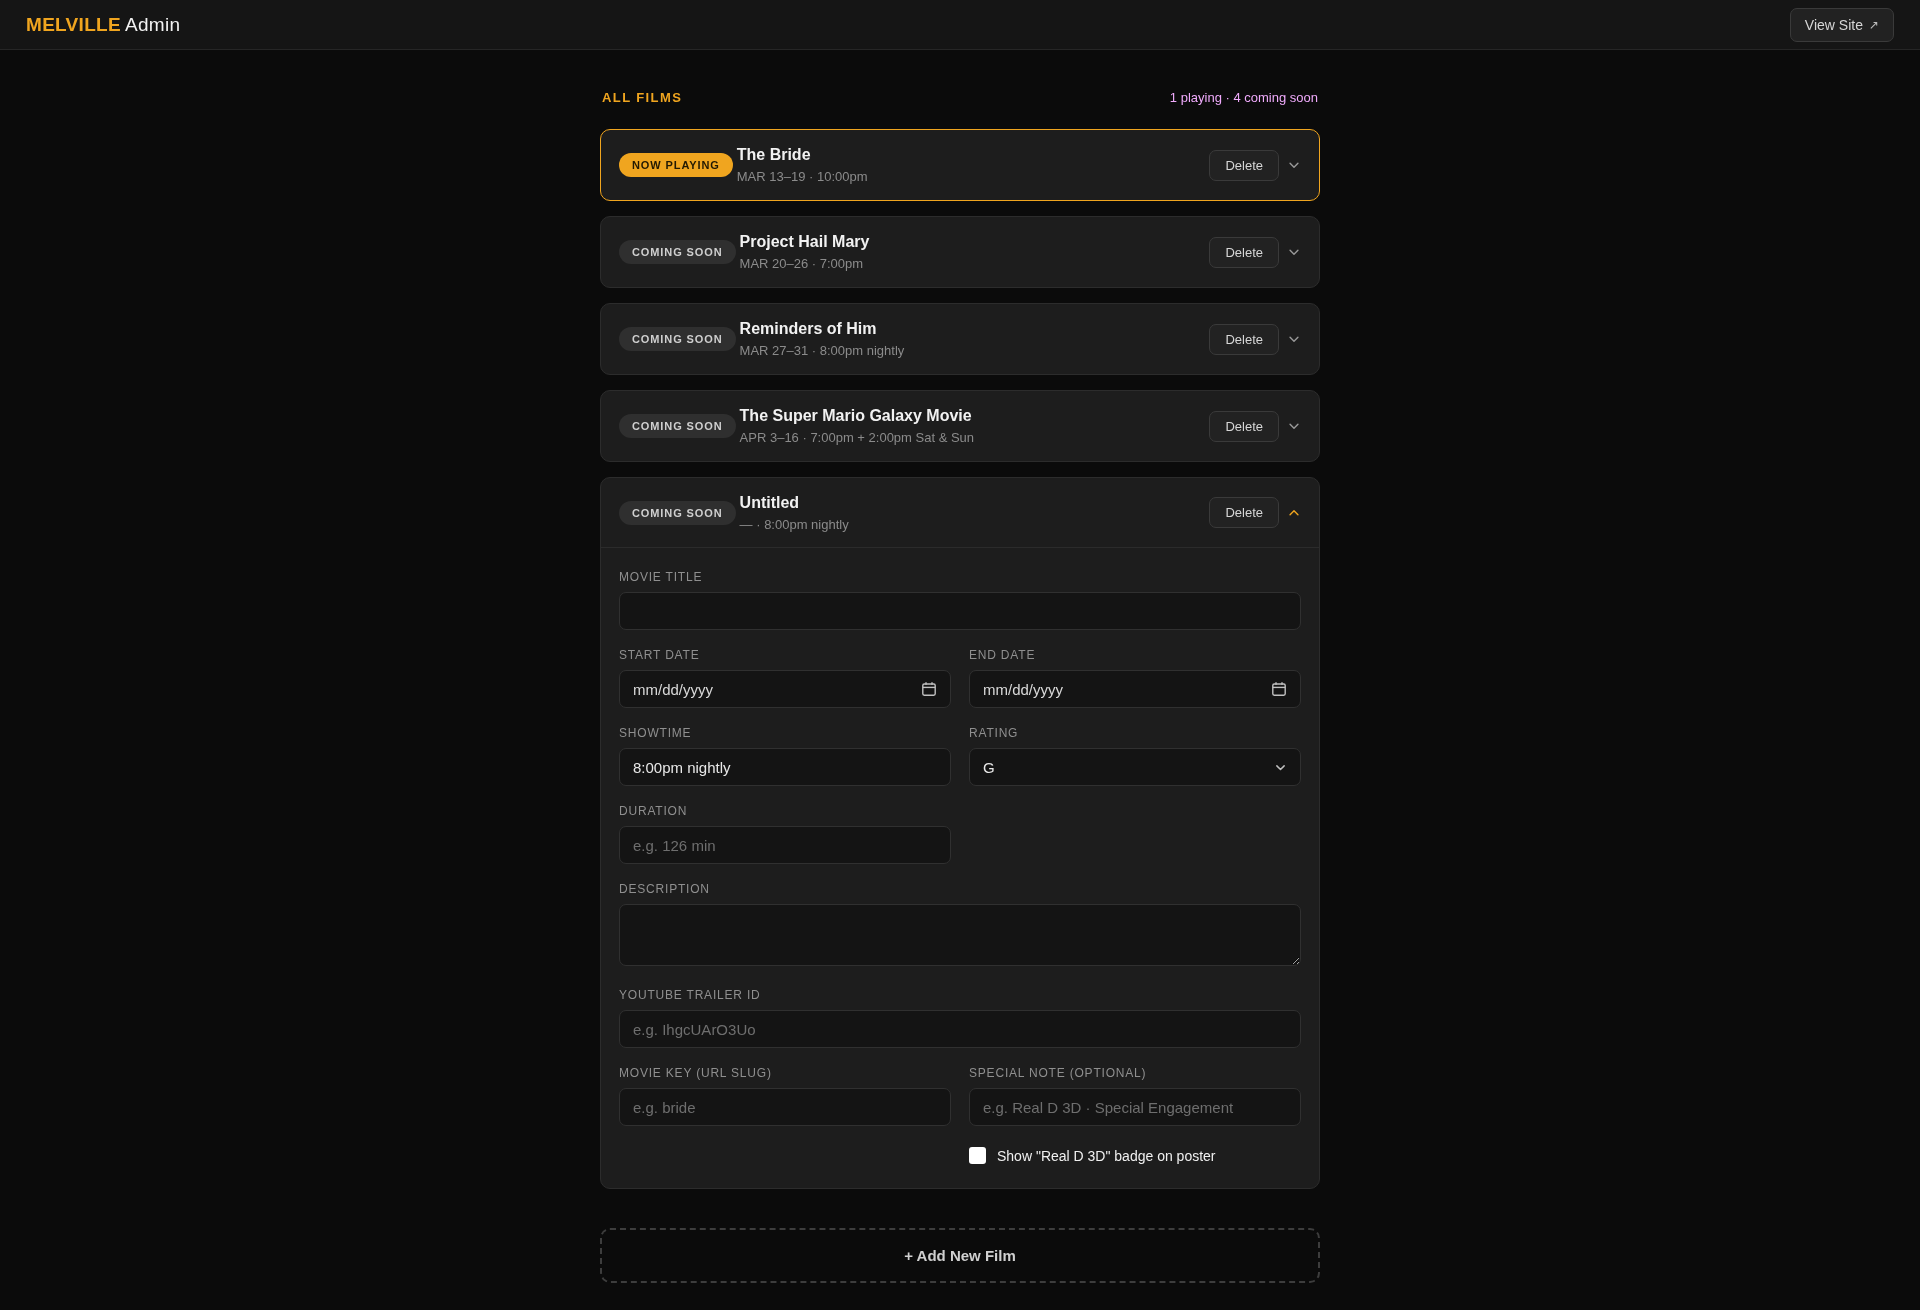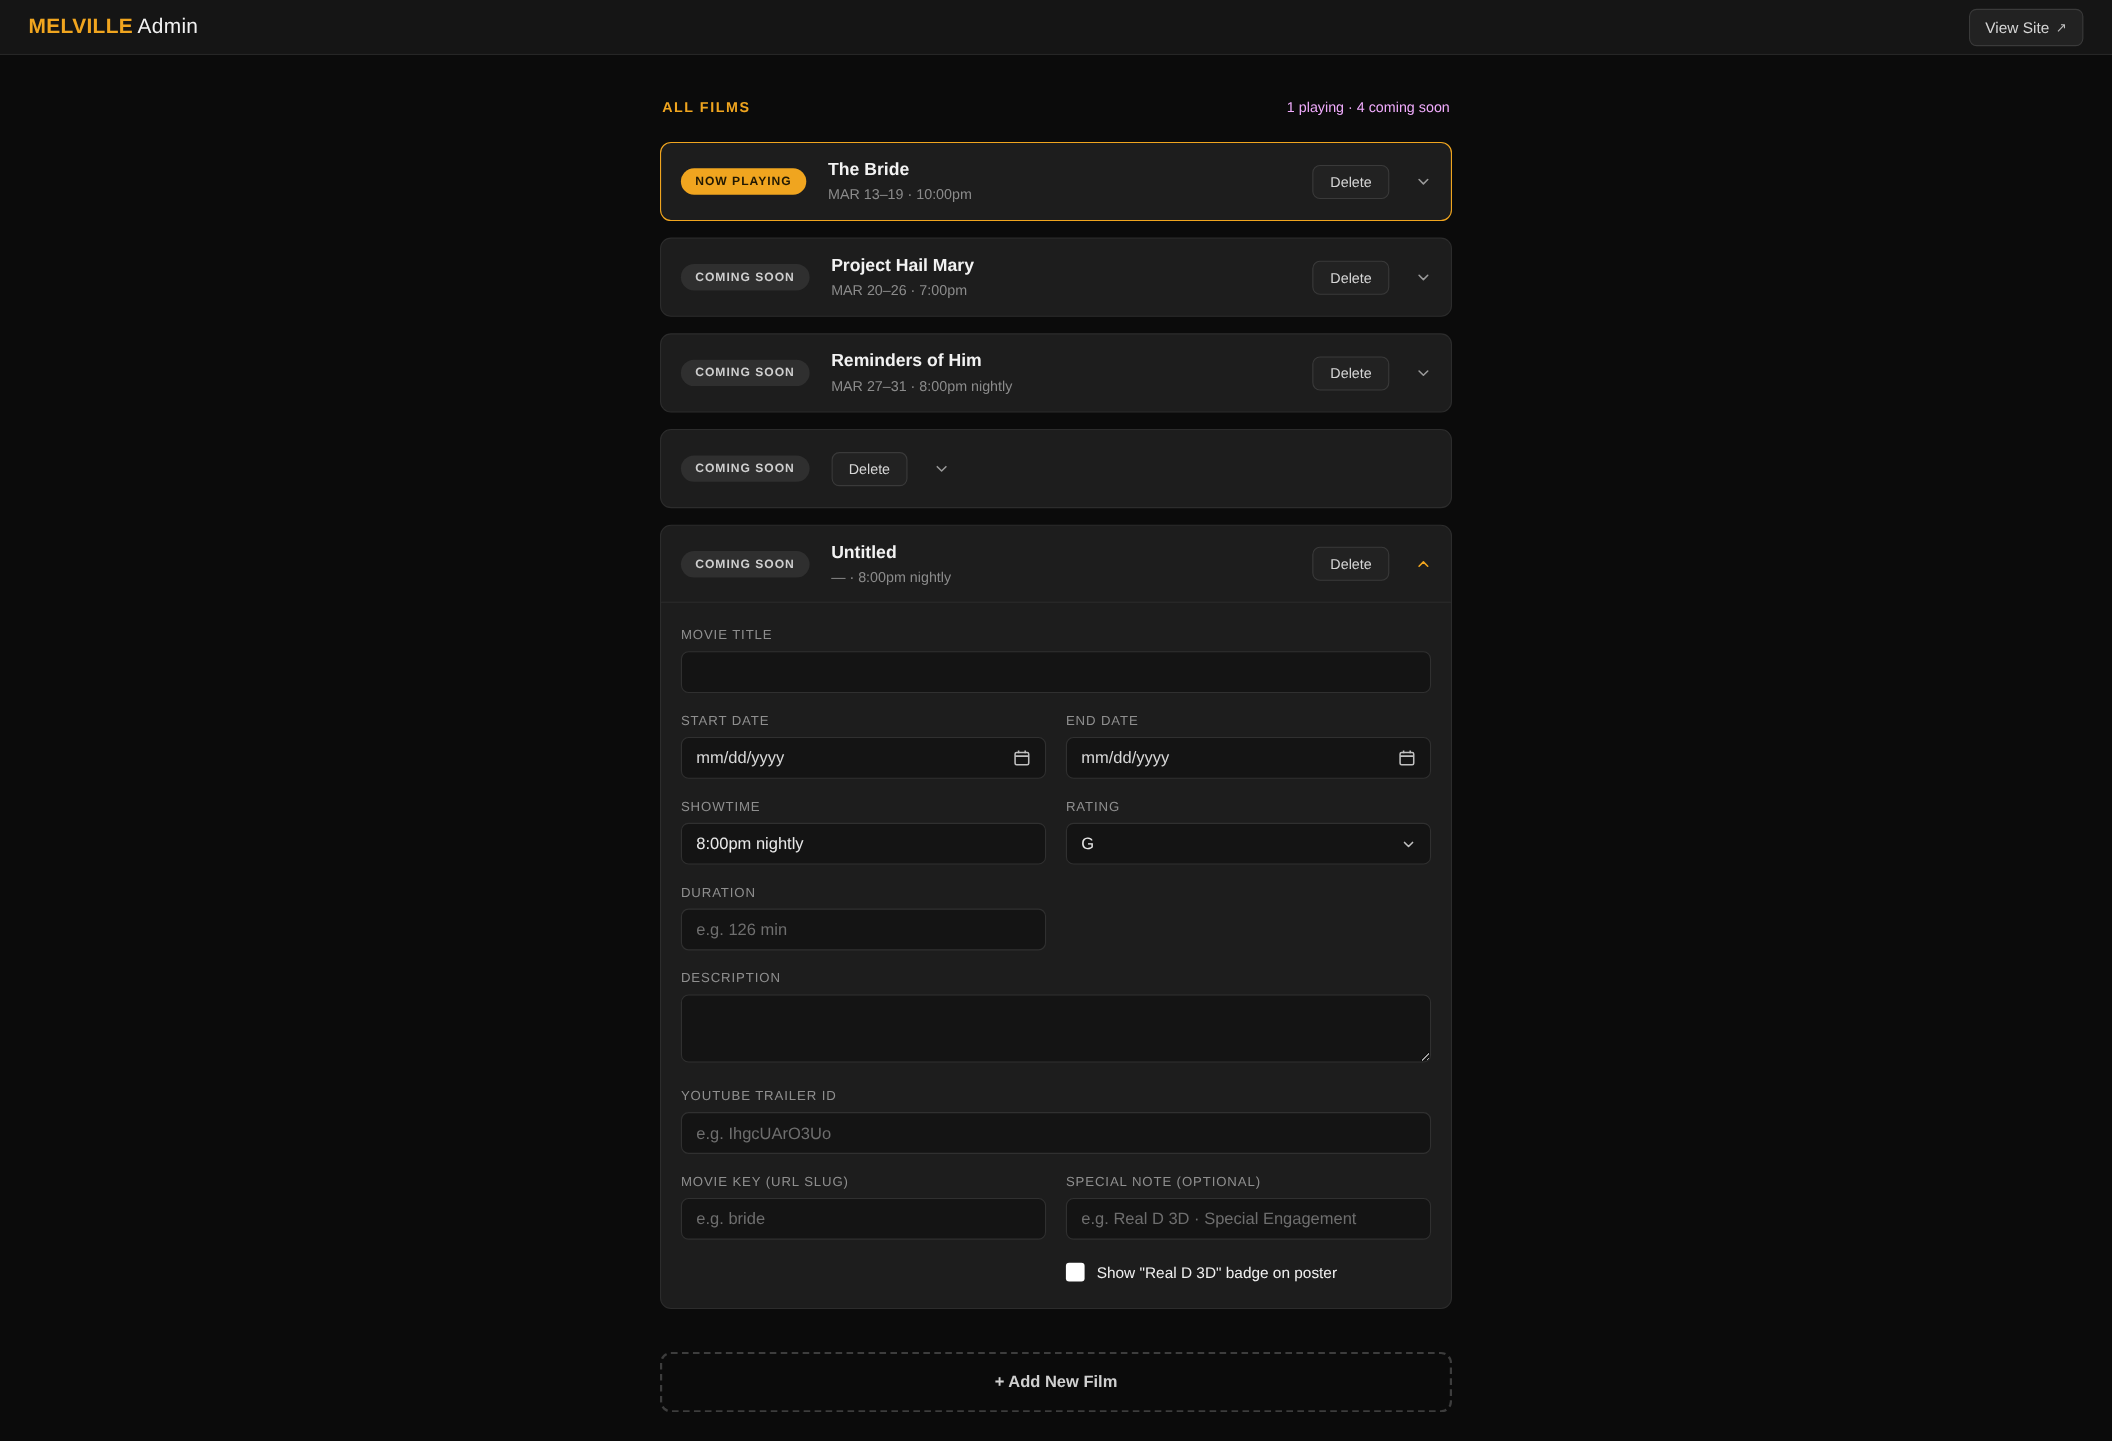--- a/index.html
+++ b/index.html
@@ -38,21 +38,21 @@
   .section-title { color:#f0a51f; font-size:13px; font-weight:700; letter-spacing:1.4px; }
   .summary { color:#f0abfc; font-size:13px; }
 
   
   .card {
     background:#1d1d1d; border:1px solid #2c2c2c; border-radius:10px;
     margin-bottom:15px;
   }
   .card.now-playing { border-color:#f0a51f; }
   .card-head {
-    display:flex; align-items:center; gap:20px;
+    display:flex; align-items:center; gap:4px;
     padding:14px 18px; min-height:70px; cursor:pointer;
   }
   .badge {
     font-size:11px; font-weight:700; letter-spacing:0.9px;
     padding:6px 13px; border-radius:999px; white-space:nowrap; flex:none;
   }
   .badge-amber { background:#f0a51f; color:#221903; }
   .badge-gray { background:#2f2f2f; color:#cfcfcf; }
   .film-meta { flex:1; min-width:0; }
   .film-title { font-size:16px; font-weight:700; color:#f2f2f2; margin-bottom:5px; }
@@ -180,20 +180,24 @@
               <path d="M3.5 6l4.5 4.5L12.5 6" fill="none" stroke="currentColor" stroke-width="1.6" stroke-linecap="round" stroke-linejoin="round"></path>
             </svg>
         </span>
       </div>
     </section>
 
     
     <section class="card">
       <div class="card-head">
         <span class="badge badge-gray">COMING SOON</span>
+        <div class="film-meta">
+          <div class="film-title">The Super Mario Galaxy Movie</div>
+          <div class="film-sub">APR 3–16 · 7:00pm + 2:00pm Sat &amp; Sun</div>
+        </div>
         <button class="delete-btn">Delete</button>
         <span class="chev">
           <svg width="14" height="14" viewBox="0 0 16 16">
               <path d="M3.5 6l4.5 4.5L12.5 6" fill="none" stroke="currentColor" stroke-width="1.6" stroke-linecap="round" stroke-linejoin="round"></path>
             </svg>
         </span>
       </div>
     </section>
 
     

